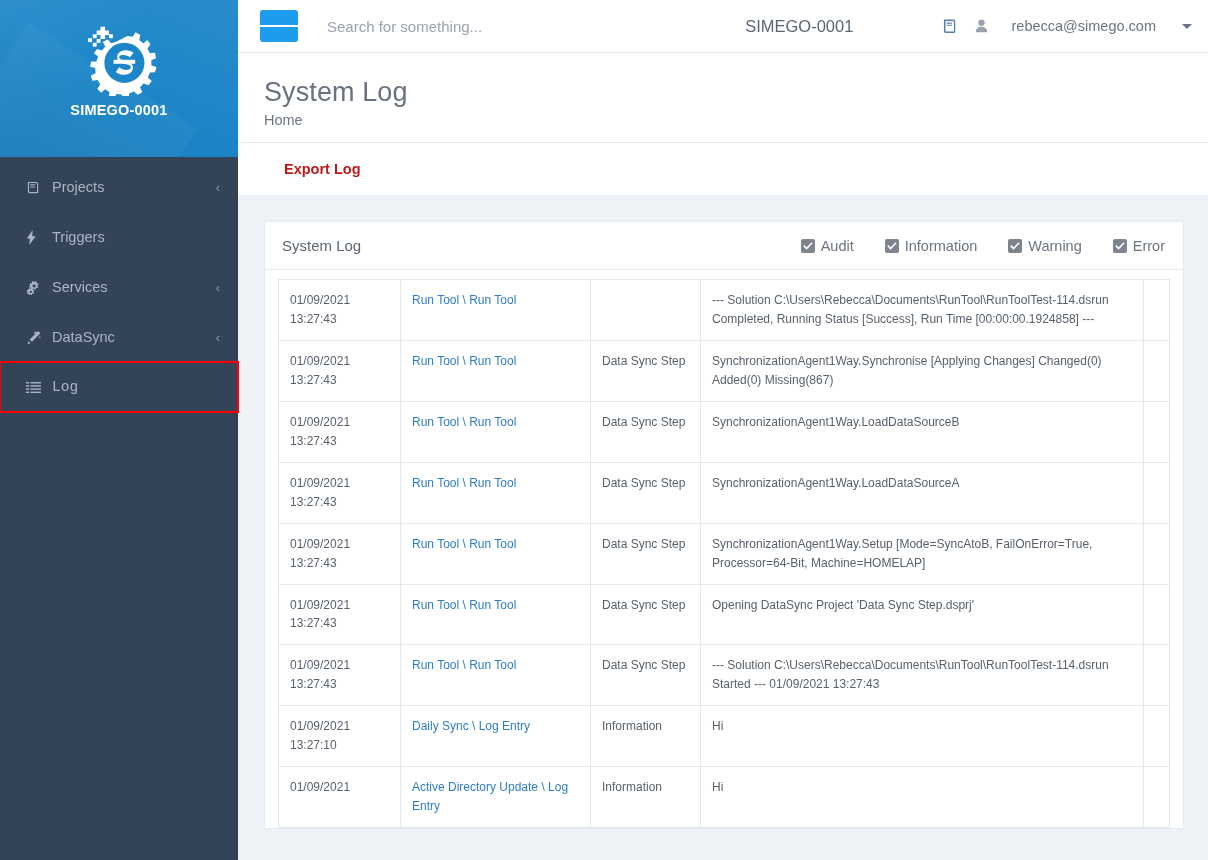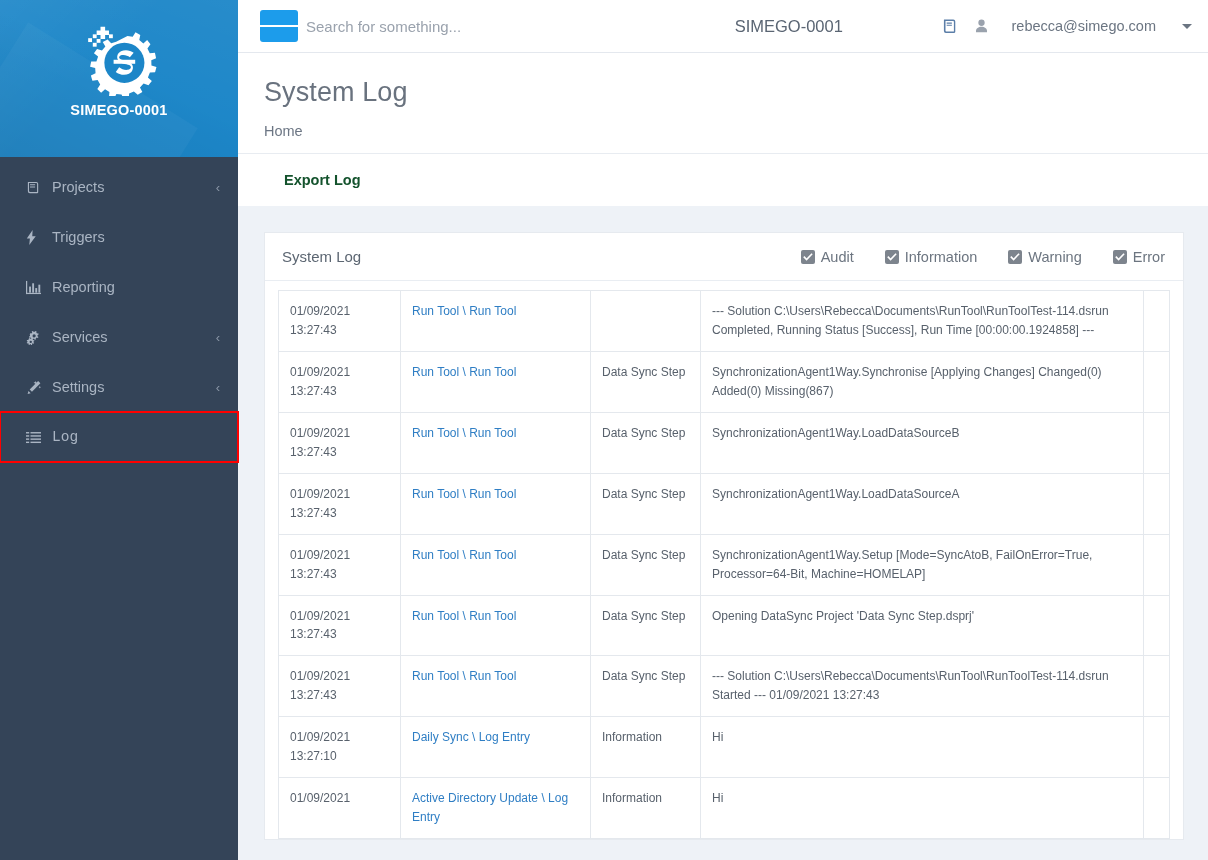--- a/index.html
+++ b/index.html
@@ -56,41 +56,41 @@
   .topbar {
     height: 53px; background: #fff; display: flex; align-items: center;
     border-bottom: 1px solid #e4e8ee; padding: 0 16px 0 22px; flex: 0 0 53px;
   }
   .hamburger {
     width: 38px; height: 32px; background: #1c9ceb; border: none; border-radius: 3px;
     display: flex; align-items: center; justify-content: center; cursor: pointer;
   }
   .hamburger span { display: block; width: 15px; height: 2px; background: #fff; margin: 1.5px 0; }
   .search-input {
-    border: none; outline: none; margin-left: 8px; font-size: 15px;
+    border: none; outline: none; margin-left: 29px; font-size: 15px;
     color: #4a5462; font-family: "Liberation Sans", sans-serif; width: 330px;
     background: transparent;
   }
   .search-input::placeholder { color: #9aa2ad; }
   .topbar-title { font-size: 16.5px; color: #5a6573; flex: 1; text-align: center; }
   .topbar-right { display: flex; align-items: center; gap: 16px; }
   .book-ico { color: #5b7ea8; display: flex; cursor: pointer; }
   .user-menu { display: flex; align-items: center; gap: 24px; font-size: 14.5px; color: #6b7582; cursor: pointer; }
   .user-ico { color: #9aa2ad; display: flex; }
   .caret { width: 0; height: 0; border-left: 5px solid transparent; border-right: 5px solid transparent; border-top: 5px solid #6b7582; margin-left: 2px; }
 
   .pagehead { background: #fff; padding: 24px 0 14px 26px; flex: 0 0 auto; }
   .pagetitle { font-size: 27px; font-weight: normal; color: #69727e; letter-spacing: .1px; }
-  .breadcrumb { margin-top: 15px; font-size: 14.5px; color: #6c7684; }
+  .breadcrumb { margin-top: 4px; font-size: 14.5px; color: #6c7684; }
 
   .tabbar {
     background: #fff; border-top: 1px solid #e8ecf1;
     height: 53px; display: flex; align-items: center; padding-left: 46px; flex: 0 0 53px;
   }
-  .tab { font-size: 14.5px; color: #14532d; font-weight: bold; cursor: pointer; }
+  .tab { font-size: 14.5px; color: #b91c1c; font-weight: bold; cursor: pointer; }
 
   .content { flex: 1; overflow: hidden; padding: 26px 24px 0 26px; }
   .panel { background: #fff; border: 1px solid #e6eaef; }
   .panel-head {
     height: 48px; display: flex; align-items: center; justify-content: space-between;
     padding: 0 18px 0 17px; border-bottom: 1px solid #e9edf2;
   }
   .panel-title { font-size: 15px; color: #5c6672; }
   .filters { display: flex; align-items: center; gap: 31px; }
   .filter { display: flex; align-items: center; gap: 6px; font-size: 14.5px; color: #6c7580; cursor: pointer; }
@@ -162,34 +162,20 @@
       <div class="nav-item">
         <span class="nav-ico">
           <svg width="11" height="15" viewBox="0 0 10 16" fill="currentColor">
               <path d="M6.2 0L0 9h3.3L2.6 16 9.5 6.6H5.8z"></path>
             </svg>
         </span>
         <span class="nav-label">Triggers</span>
         <span class="nav-chev"></span>
       </div>
 
-      <div class="nav-item">
-        <span class="nav-ico">
-          <svg width="15" height="15" viewBox="0 0 16 16" fill="currentColor">
-              <rect x="0" y="1" width="1.3" height="14"></rect>
-              <rect x="0" y="13.7" width="16" height="1.3"></rect>
-              <rect x="3.3" y="7" width="2" height="6.5"></rect>
-              <rect x="6.6" y="3.5" width="2" height="10"></rect>
-              <rect x="9.9" y="8.6" width="2" height="4.9"></rect>
-              <rect x="13.2" y="5" width="2" height="8.5"></rect>
-            </svg>
-        </span>
-        <span class="nav-label">Reporting</span>
-        <span class="nav-chev"></span>
-      </div>
 
       <div class="nav-item">
         <span class="nav-ico">
           <svg width="16" height="15" viewBox="0 0 18 16" fill="currentColor">
             <path d="M6.4 1.2l1.1-.6 1.0 1.0c.4-.1.9-.1 1.3 0l1.0-1.0 1.1.6-.3 1.4c.3.2.6.5.8.9l1.4-.2.4 1.2-1.2.8c0 .4 0 .8-.1 1.2l1.1.9-.6 1.1-1.4-.4c-.3.3-.6.6-1 .8l.1 1.4-1.2.3-.7-1.2c-.4.1-.9.1-1.3 0l-.8 1.2-1.2-.4.2-1.4c-.4-.2-.7-.5-.9-.8l-1.4.3-.5-1.2 1.2-.8c-.1-.4-.1-.8 0-1.2L4.2 4.3l.5-1.2 1.4.3c.2-.3.5-.6.9-.8zM9.1 4.4a1.8 1.8 0 1 0 .1 3.6 1.8 1.8 0 0 0-.1-3.6z"></path>
             <path d="M3.2 9.2l.9-.5.8.8c.3-.1.7-.1 1 0l.8-.8.9.5-.2 1.1c.2.2.4.4.6.7l1.1-.2.3 1-1 .6c0 .3 0 .6-.1.9l.9.7-.5.9-1.1-.3c-.2.2-.5.5-.8.6l.1 1.1-1 .2-.5-1c-.3.1-.7.1-1 0l-.6 1-.9-.3.1-1.1c-.3-.2-.5-.4-.7-.6l-1.1.2-.4-.9.9-.6c-.1-.3-.1-.6 0-.9l-.9-.7.4-.9 1.1.2c.2-.3.4-.5.7-.6zM5.3 11.7a1.3 1.3 0 1 0 .1 2.6 1.3 1.3 0 0 0-.1-2.6z"></path>
           </svg>
         </span>
         <span class="nav-label">Services</span>
         <span class="nav-chev">‹</span>
@@ -197,21 +183,21 @@
 
       <div class="nav-item">
         <span class="nav-ico">
           <svg width="16" height="15" viewBox="0 0 16 16" fill="currentColor">
               <path d="M12.4 1.1l2.4 2.4-9 9.0-2.4-2.4z"></path>
               <path d="M2.1 11.6l2.4 2.4-3.3 .9z"></path>
               <path d="M9.4 1.0l.6 1.3 1.3.6-1.3.6-.6 1.3-.6-1.3L7.5 2.9l1.3-.6z"></path>
               <path d="M14.2 6.4l.4.9.9.4-.9.4-.4.9-.4-.9-.9-.4.9-.4z"></path>
             </svg>
         </span>
-        <span class="nav-label">Settings</span>
+        <span class="nav-label">DataSync</span>
         <span class="nav-chev">‹</span>
       </div>
 
       <div class="nav-item highlight">
         <span class="nav-ico">
           <svg width="15" height="15" viewBox="0 0 16 16" fill="currentColor">
               <rect x="0" y="2.2" width="3.4" height="1.5"></rect>
               <rect x="4.8" y="2.2" width="11.2" height="1.5"></rect>
               <rect x="0" y="5.6" width="3.4" height="1.5"></rect>
               <rect x="4.8" y="5.6" width="11.2" height="1.5"></rect>

